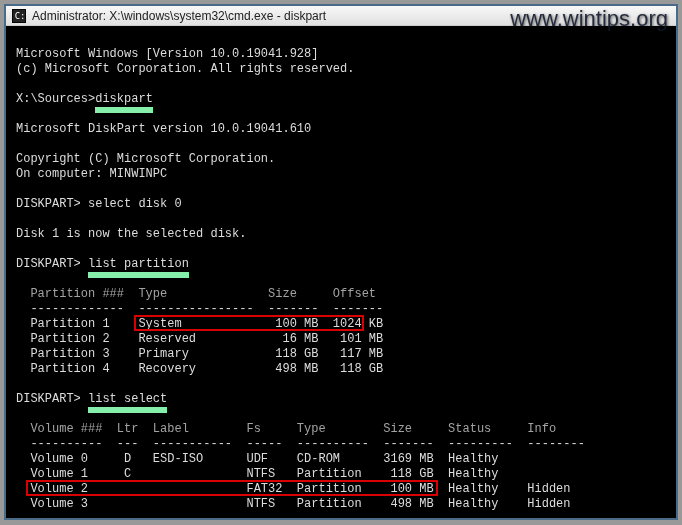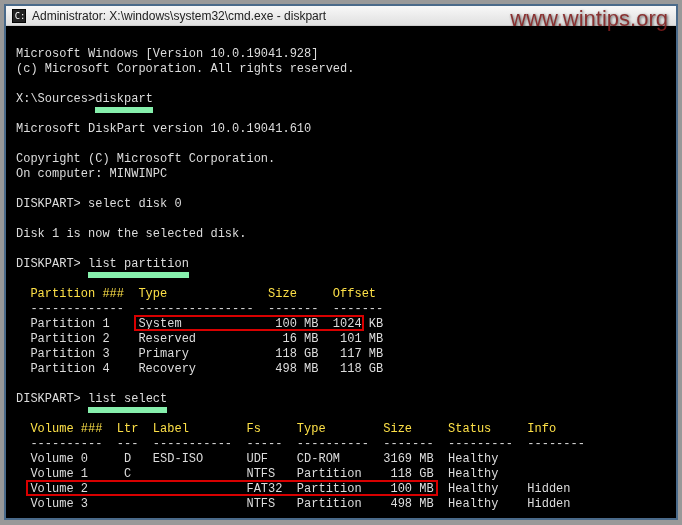--- a/index.html
+++ b/index.html
@@ -48,29 +48,29 @@
       white-space: pre;
       height: calc(100% - 20px);
       overflow: hidden;
     }
     .watermark {
       position: absolute;
       top: 6px;
       right: 14px;
       font-family: Verdana, Arial, sans-serif;
       font-size: 22px;
-      color: #7f1d1d;
+      color: #0f172a;
       opacity: 0.9;
       text-shadow: 1px 1px 3px rgba(0,0,0,0.7);
     }
     .underline-red {
       border-bottom: 6px solid #86efac;
       padding-bottom: 1px;
     }
-    .hdr { color: #fde047; }
+    .hdr { color: #a3a3a3; }
     .row { position: relative; }
     .box-overlay {
       position: absolute;
       border: 2px solid #d80000;
       pointer-events: none;
     }
   </style>
 </head>
 <body>
 

